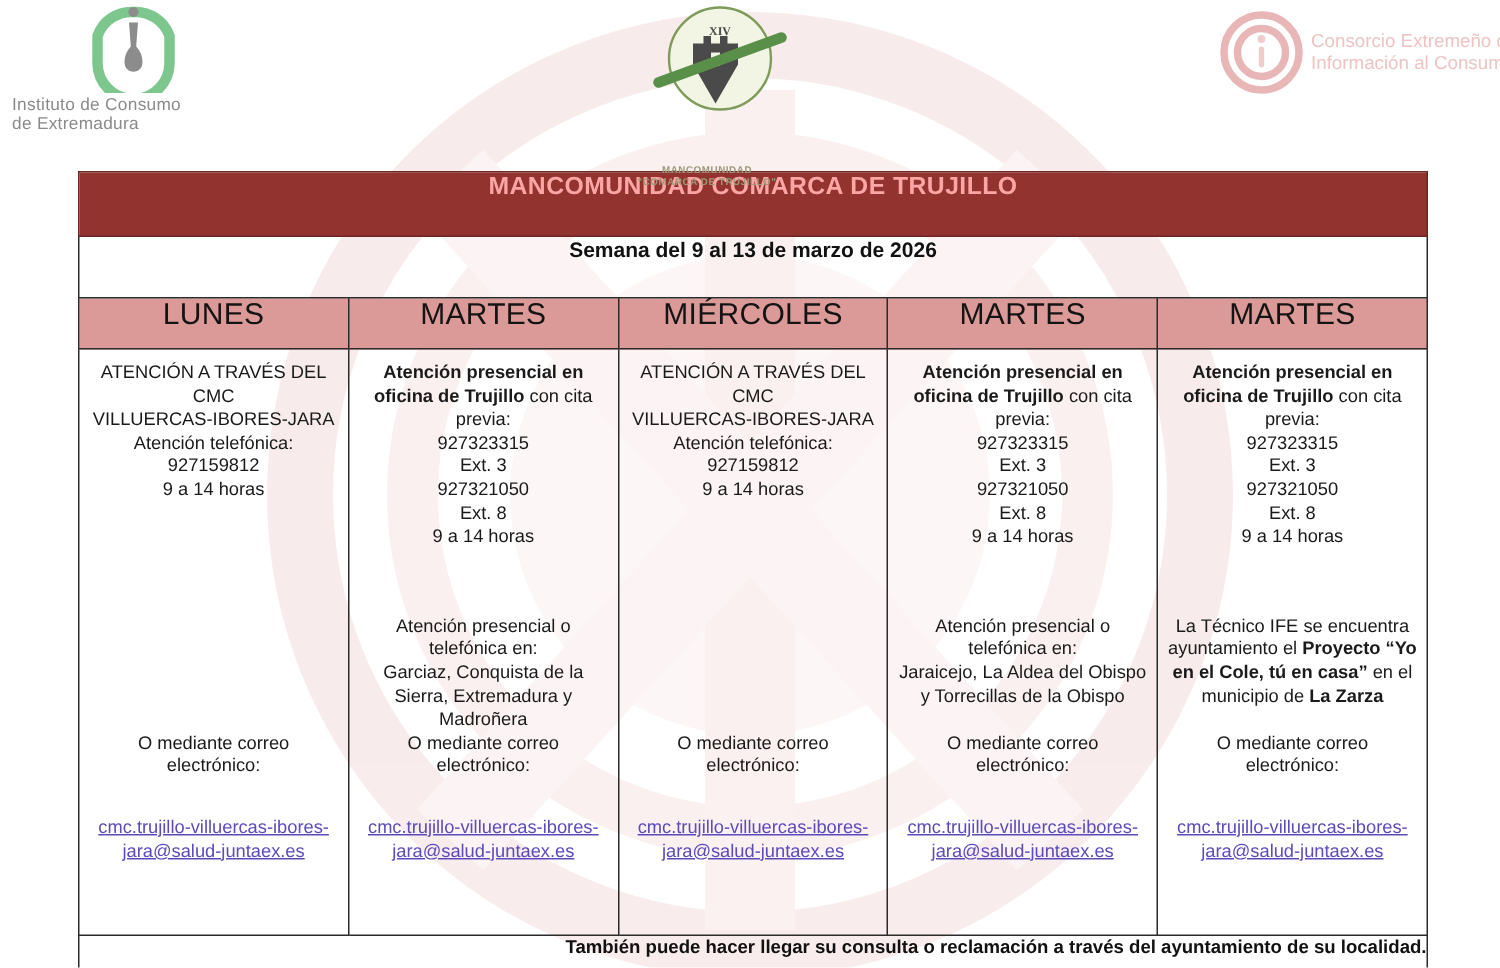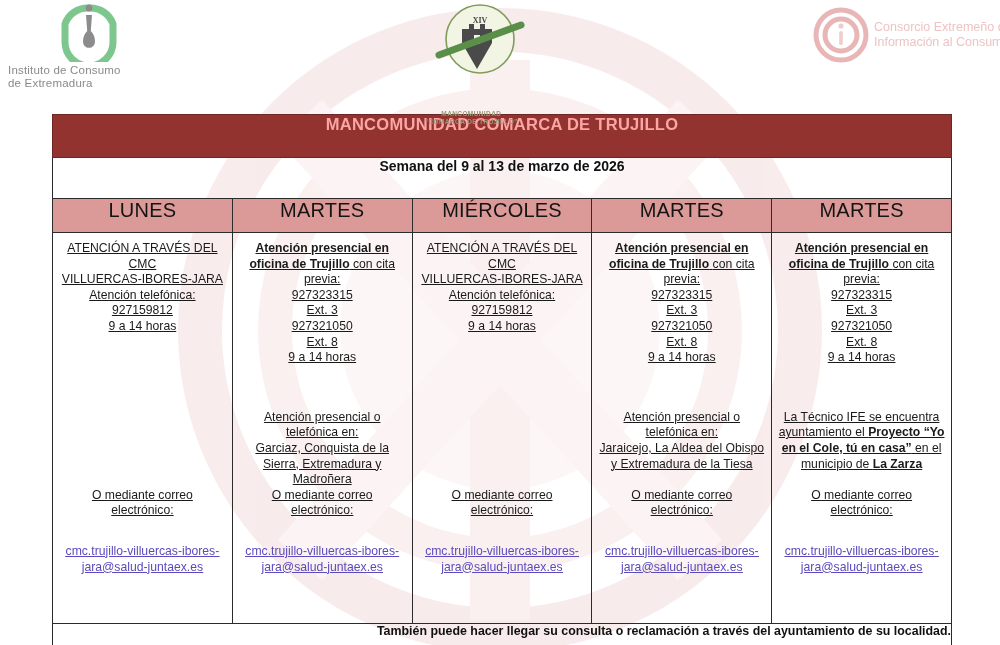--- a/index.html
+++ b/index.html
@@ -123,21 +123,20 @@
     height: 362px;
     vertical-align: top;
     position: relative;
   }
   .cell-inner {
     padding: 8px 6px 4px 6px;
     height: 100%;
     box-sizing: border-box;
     display: flex;
     flex-direction: column;
-    text-decoration: underline;
   }
   .blk {
     text-align: center;
     font-size: 12.2px;
     line-height: 15.6px;
   }
   .blk-top { margin-bottom: 0; }
   .blk-mid { margin-top: 44px; }
   .blk-mid.mid-short { margin-top: 44px; }
   .blk-mail {
@@ -323,21 +322,21 @@
             <div class="b">927323315</div>
             <div class="b">Ext. 3</div>
             <div class="b">927321050</div>
             <div class="b">Ext. 8</div>
             <div>9 a 14 horas</div>
           </div>
           <div class="blk blk-mid mid-short">
             <div>Atención presencial o</div>
             <div>telefónica en:</div>
             <div class="b">Jaraicejo, La Aldea del Obispo</div>
-            <div class="b">y Extremadura de la Tiesa</div>
+            <div class="b">y Torrecillas de la Obispo</div>
           </div>
           <div class="blk blk-mail">
             <div>O mediante correo</div>
             <div>electrónico:</div>
             <a class="mail-link" href="#">
               <span>cmc.trujillo-villuercas-ibores-</span><br>
               <span>jara@salud-juntaex.es</span>
             </a>
           </div>
         </div>

